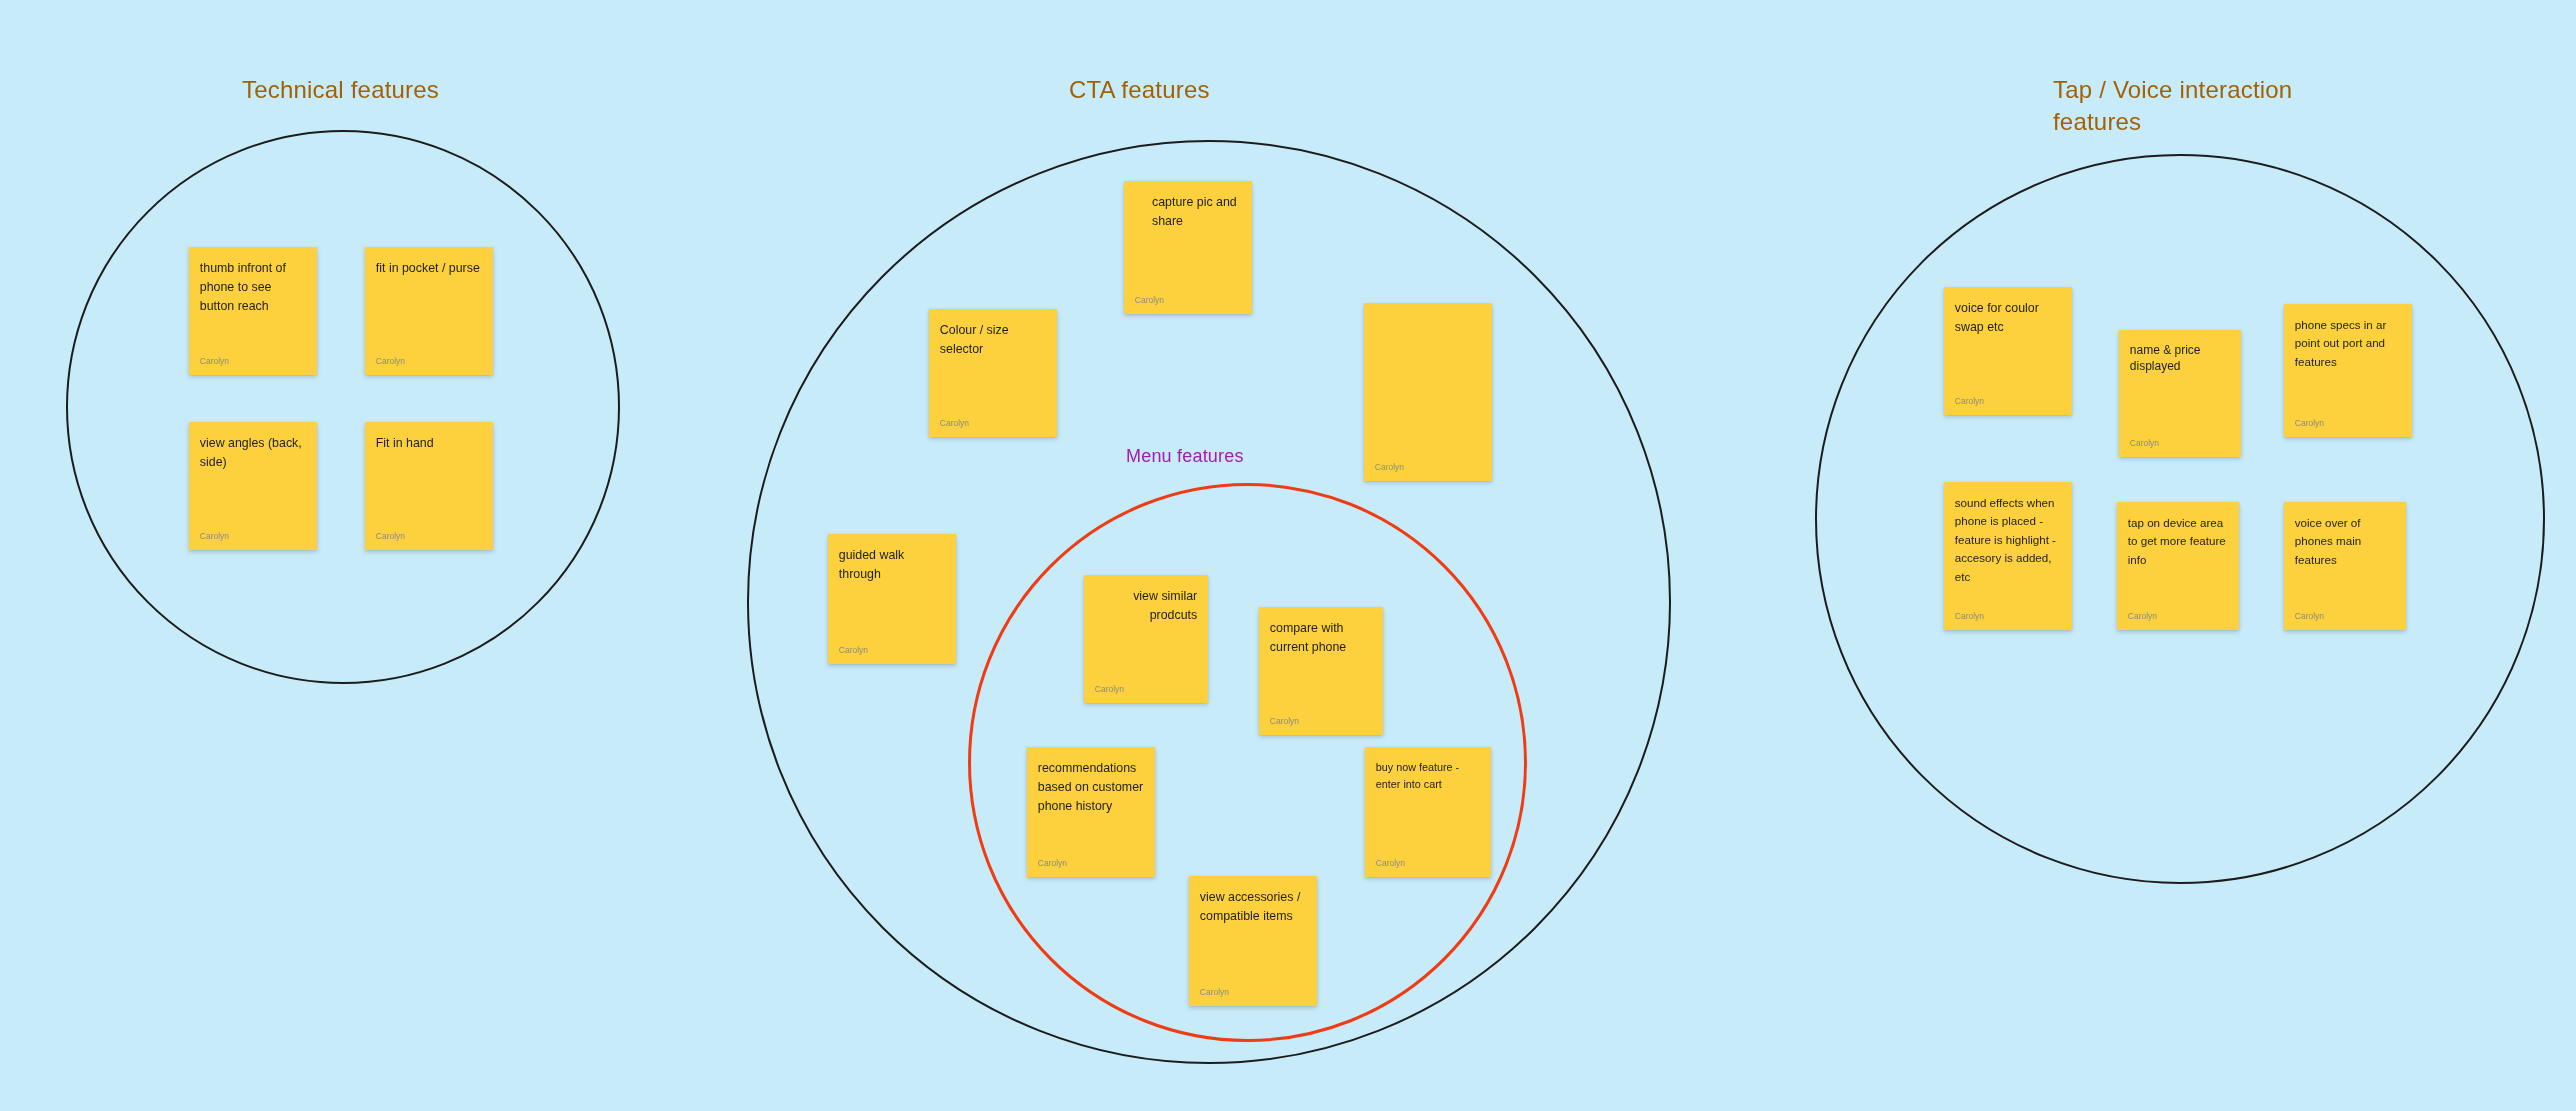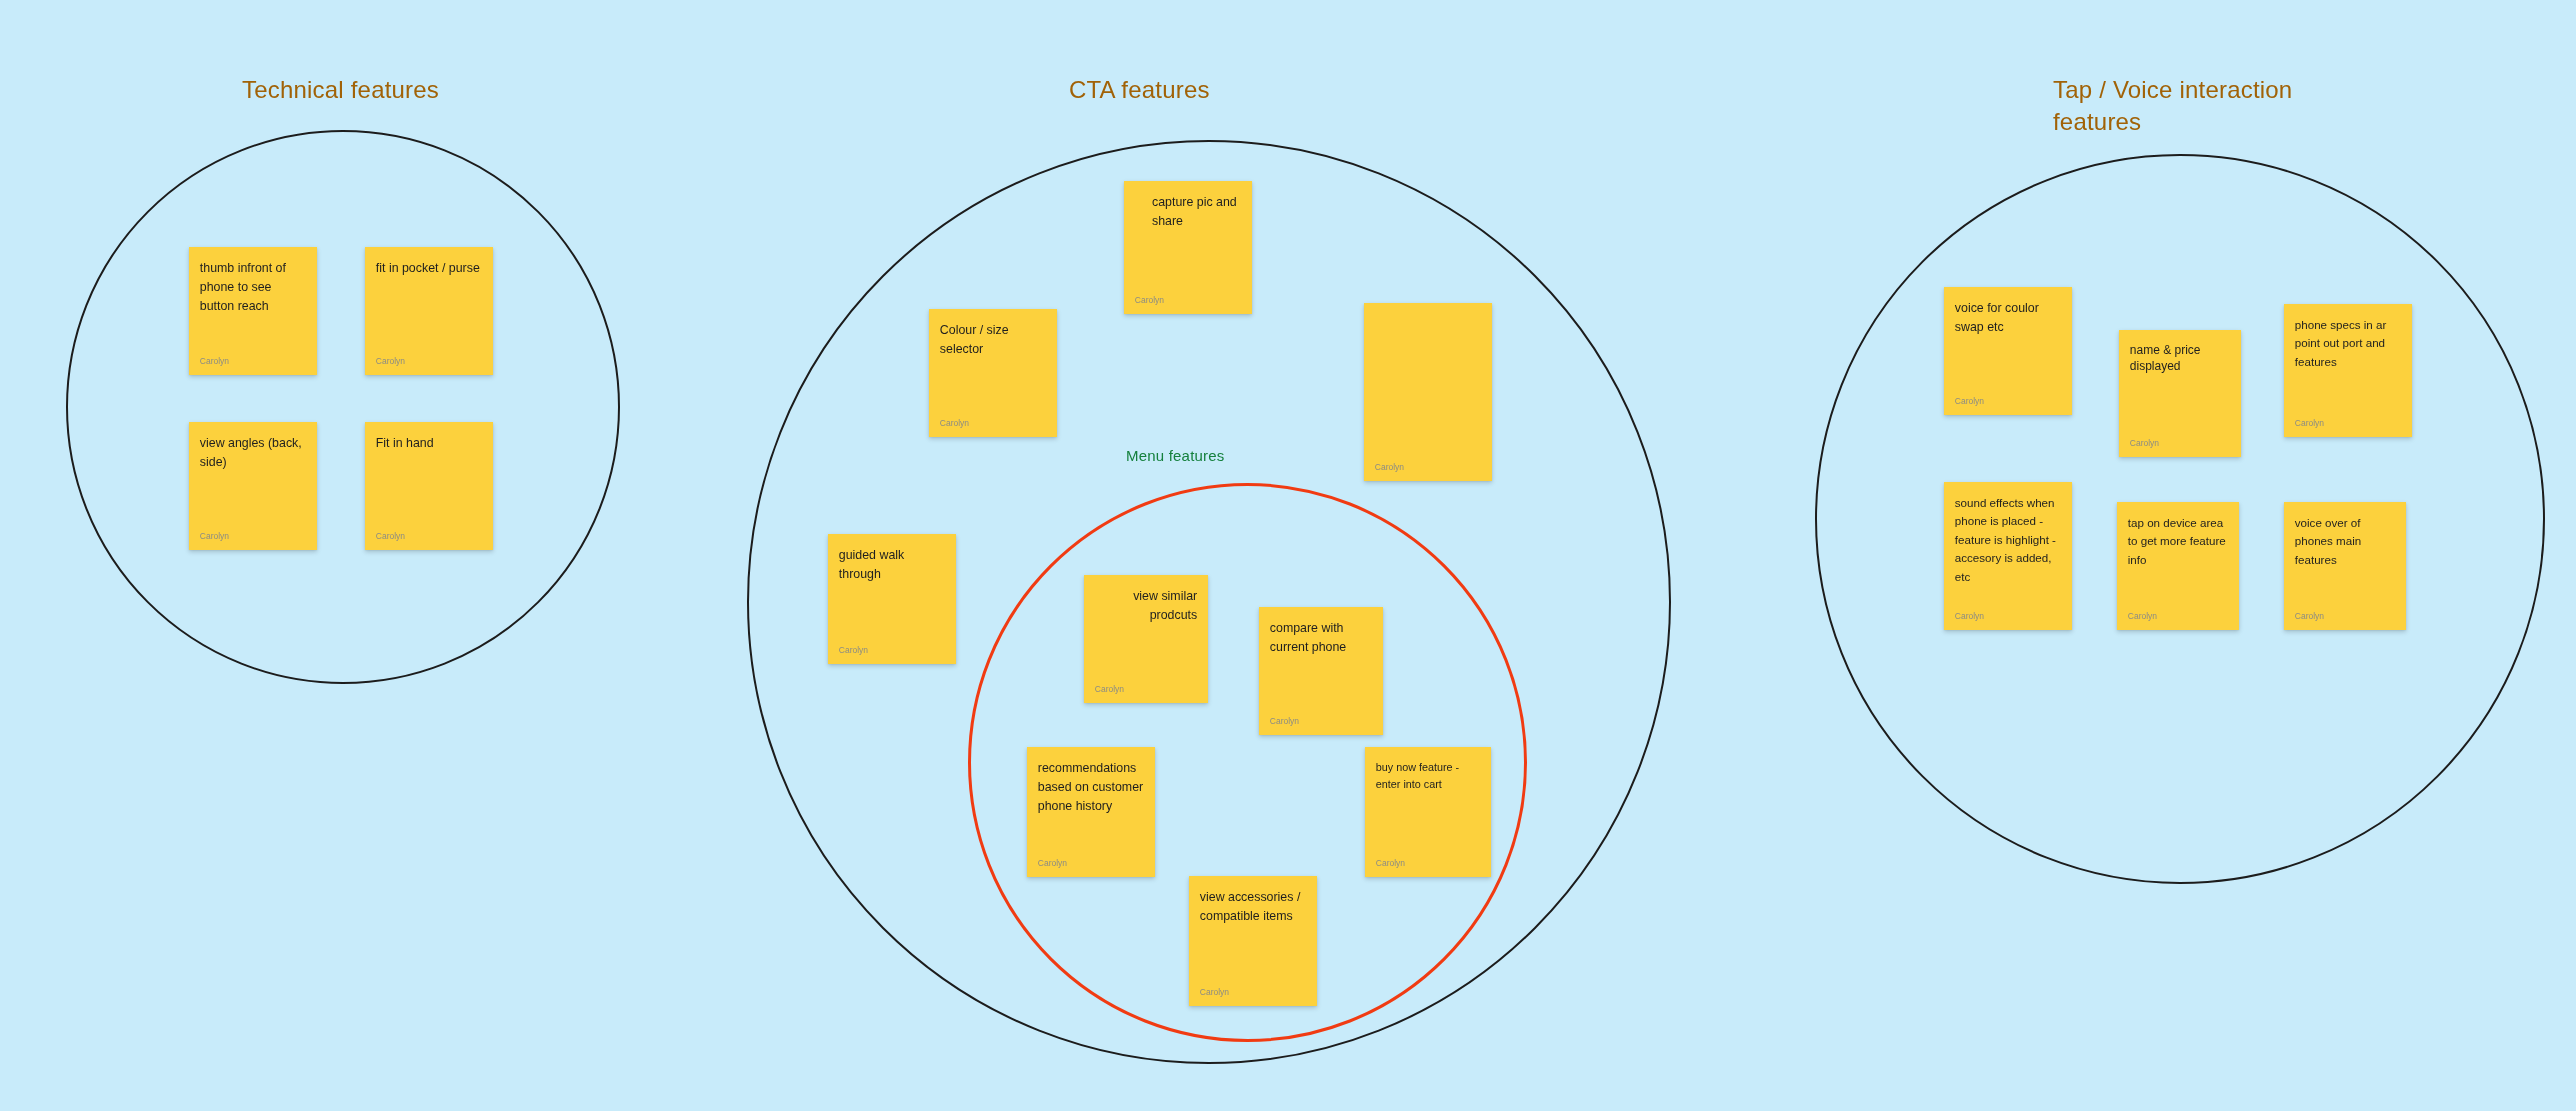--- a/index.html
+++ b/index.html
@@ -55,21 +55,21 @@
 
   <div class="circle" style="left: 66px; top: 130px; width: 550px; height: 550px; border: 2.3px solid rgb(28, 28, 28);"></div>
   <div class="circle" style="left: 747px; top: 140px; width: 920px; height: 920px; border: 2.3px solid rgb(28, 28, 28);"></div>
   <div class="circle" style="left: 968px; top: 483px; width: 553px; height: 553px; border: 3.1px solid rgb(241, 59, 18);"></div>
   <div class="circle" style="left: 1815px; top: 154px; width: 726px; height: 726px; border: 2.3px solid rgb(28, 28, 28);"></div>
 
   <div class="section-title" style="left: 242px; top: 74px;">Technical features</div>
   <div class="section-title" style="left: 1069px; top: 74px;">CTA features</div>
   <div class="section-title" style="left: 2053px; top: 74px;">Tap / Voice interaction
 features</div>
-  <div class="section-title" style="font-size: 15px; left: 1126px; top: 440px; color: #15803d;">Menu features</div>
+  <div class="section-title" style="font-size: 18px; left: 1126px; top: 440px; color: #a21caf;">Menu features</div>
 
 <div class="note" style="left: 189px; top: 247px; width: 128px; height: 128px;">
     <div class="txt">thumb infront of phone to see button reach</div>
     <div class="author">Carolyn</div>
   </div>
     <div class="note" style="left: 365px; top: 247px; width: 128px; height: 128px;">
     <div class="txt">fit in pocket / purse</div>
     <div class="author">Carolyn</div>
   </div>
     <div class="note" style="left: 189px; top: 422px; width: 128px; height: 128px;">

